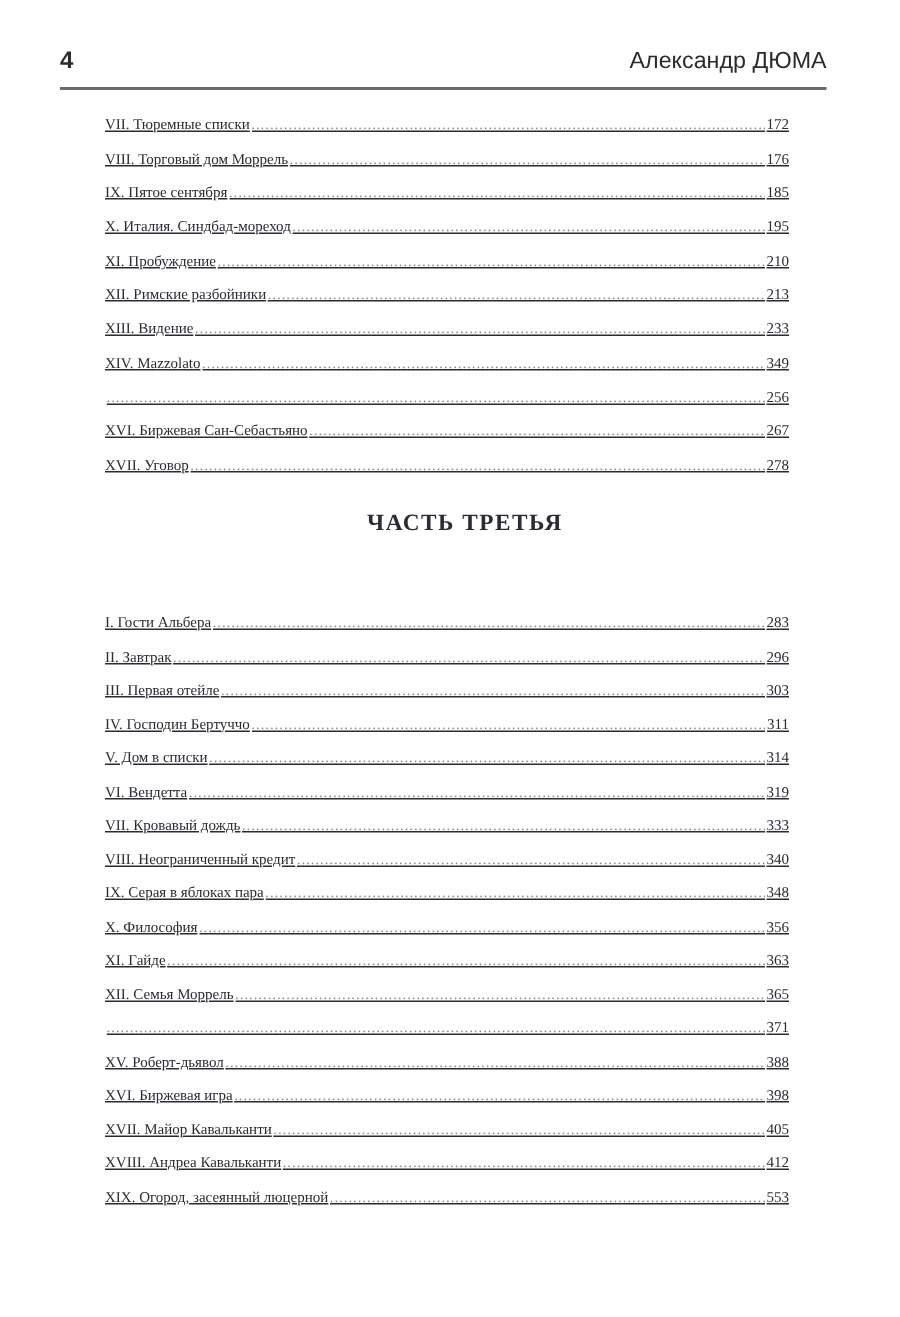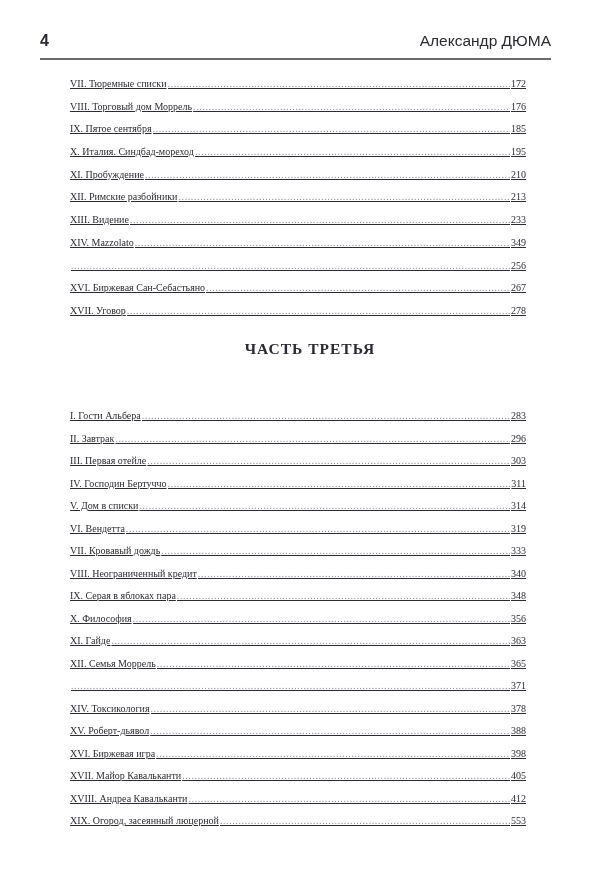--- a/index.html
+++ b/index.html
@@ -160,25 +160,20 @@
   <div class="toc-row" style="height:22.5px;line-height:22.5px">
       <span class="toc-title">XII. Семья Моррель</span>
       <span class="toc-leader"></span>
       <span class="toc-page">365</span>
     </div>
   <div class="toc-row" style="height:22.5px;line-height:22.5px">
       <span class="toc-leader"></span>
       <span class="toc-page">371</span>
     </div>
   <div class="toc-row" style="height:22.5px;line-height:22.5px">
-      <span class="toc-title">XIV. Токсикология</span>
-      <span class="toc-leader"></span>
-      <span class="toc-page">378</span>
-    </div>
-  <div class="toc-row" style="height:22.5px;line-height:22.5px">
       <span class="toc-title">XV. Роберт-дьявол</span>
       <span class="toc-leader"></span>
       <span class="toc-page">388</span>
     </div>
   <div class="toc-row" style="height:22.5px;line-height:22.5px">
       <span class="toc-title">XVI. Биржевая игра</span>
       <span class="toc-leader"></span>
       <span class="toc-page">398</span>
     </div>
   <div class="toc-row" style="height:22.5px;line-height:22.5px">

